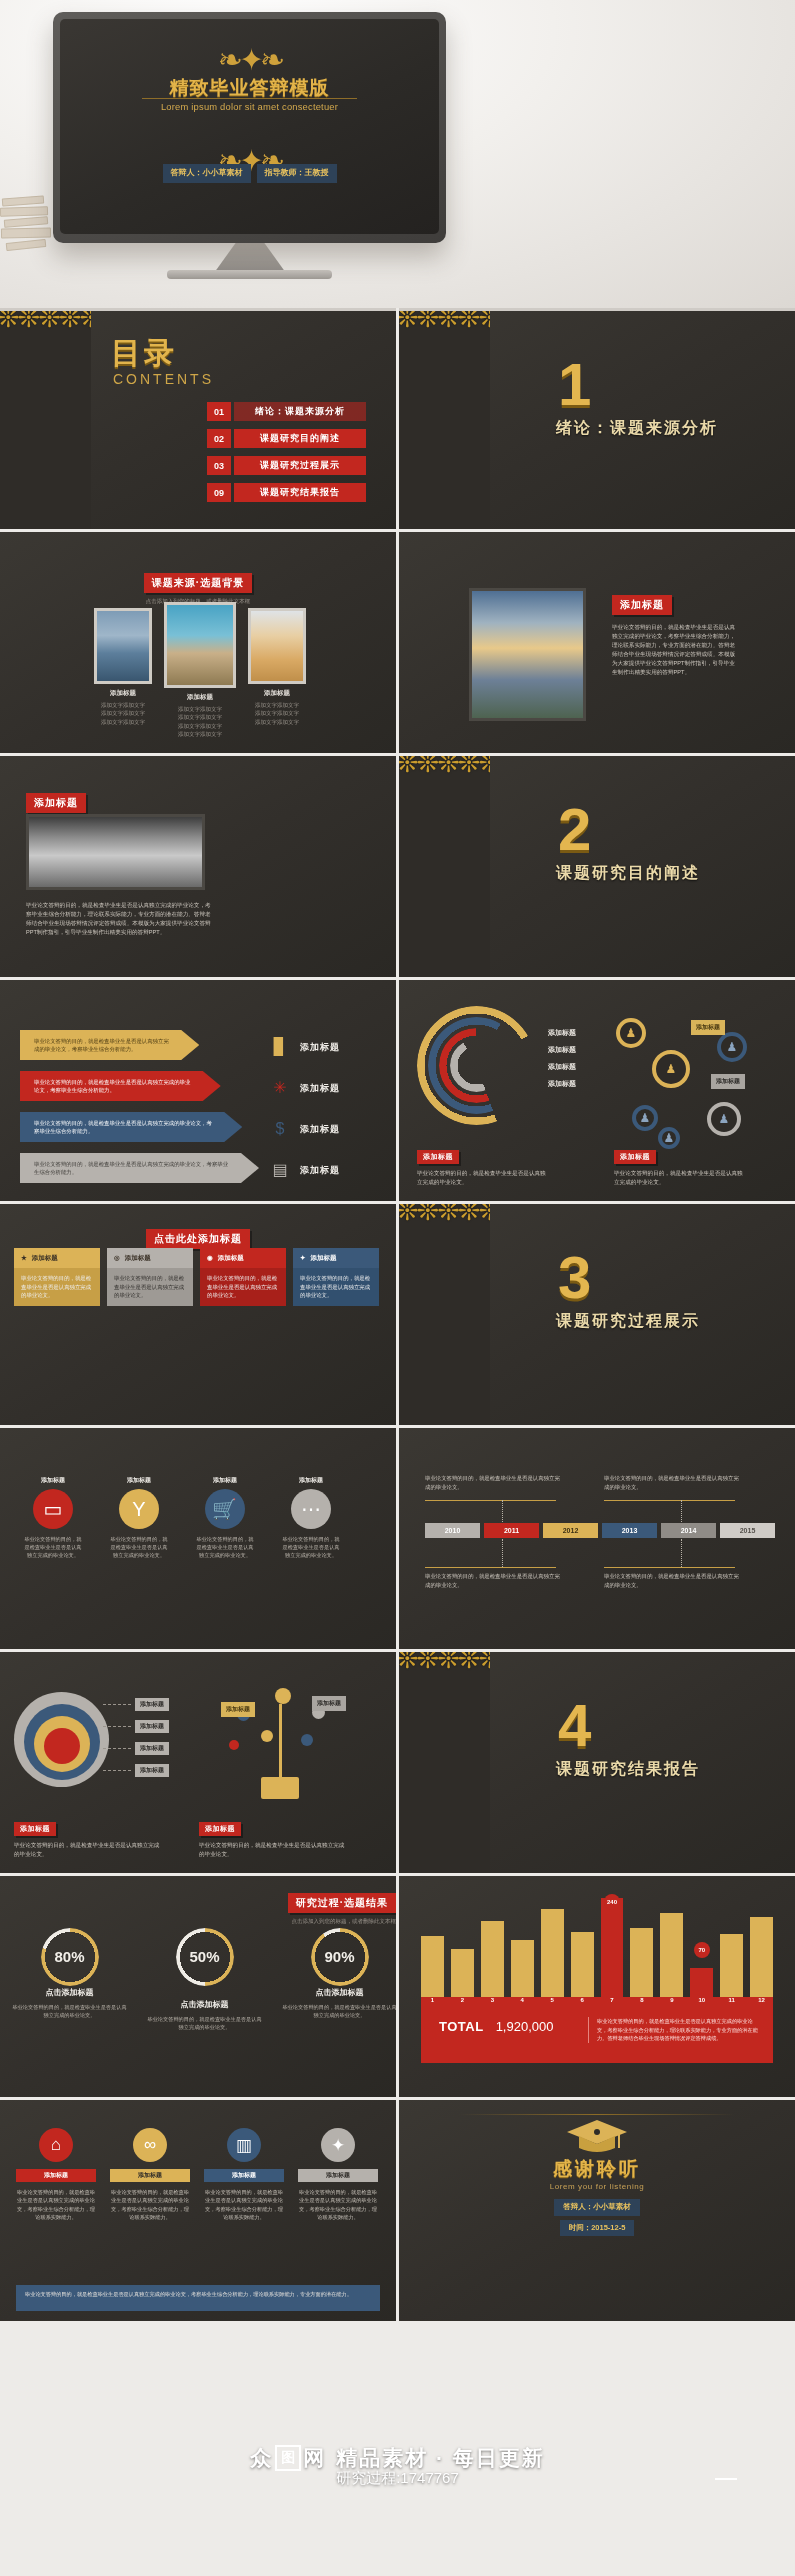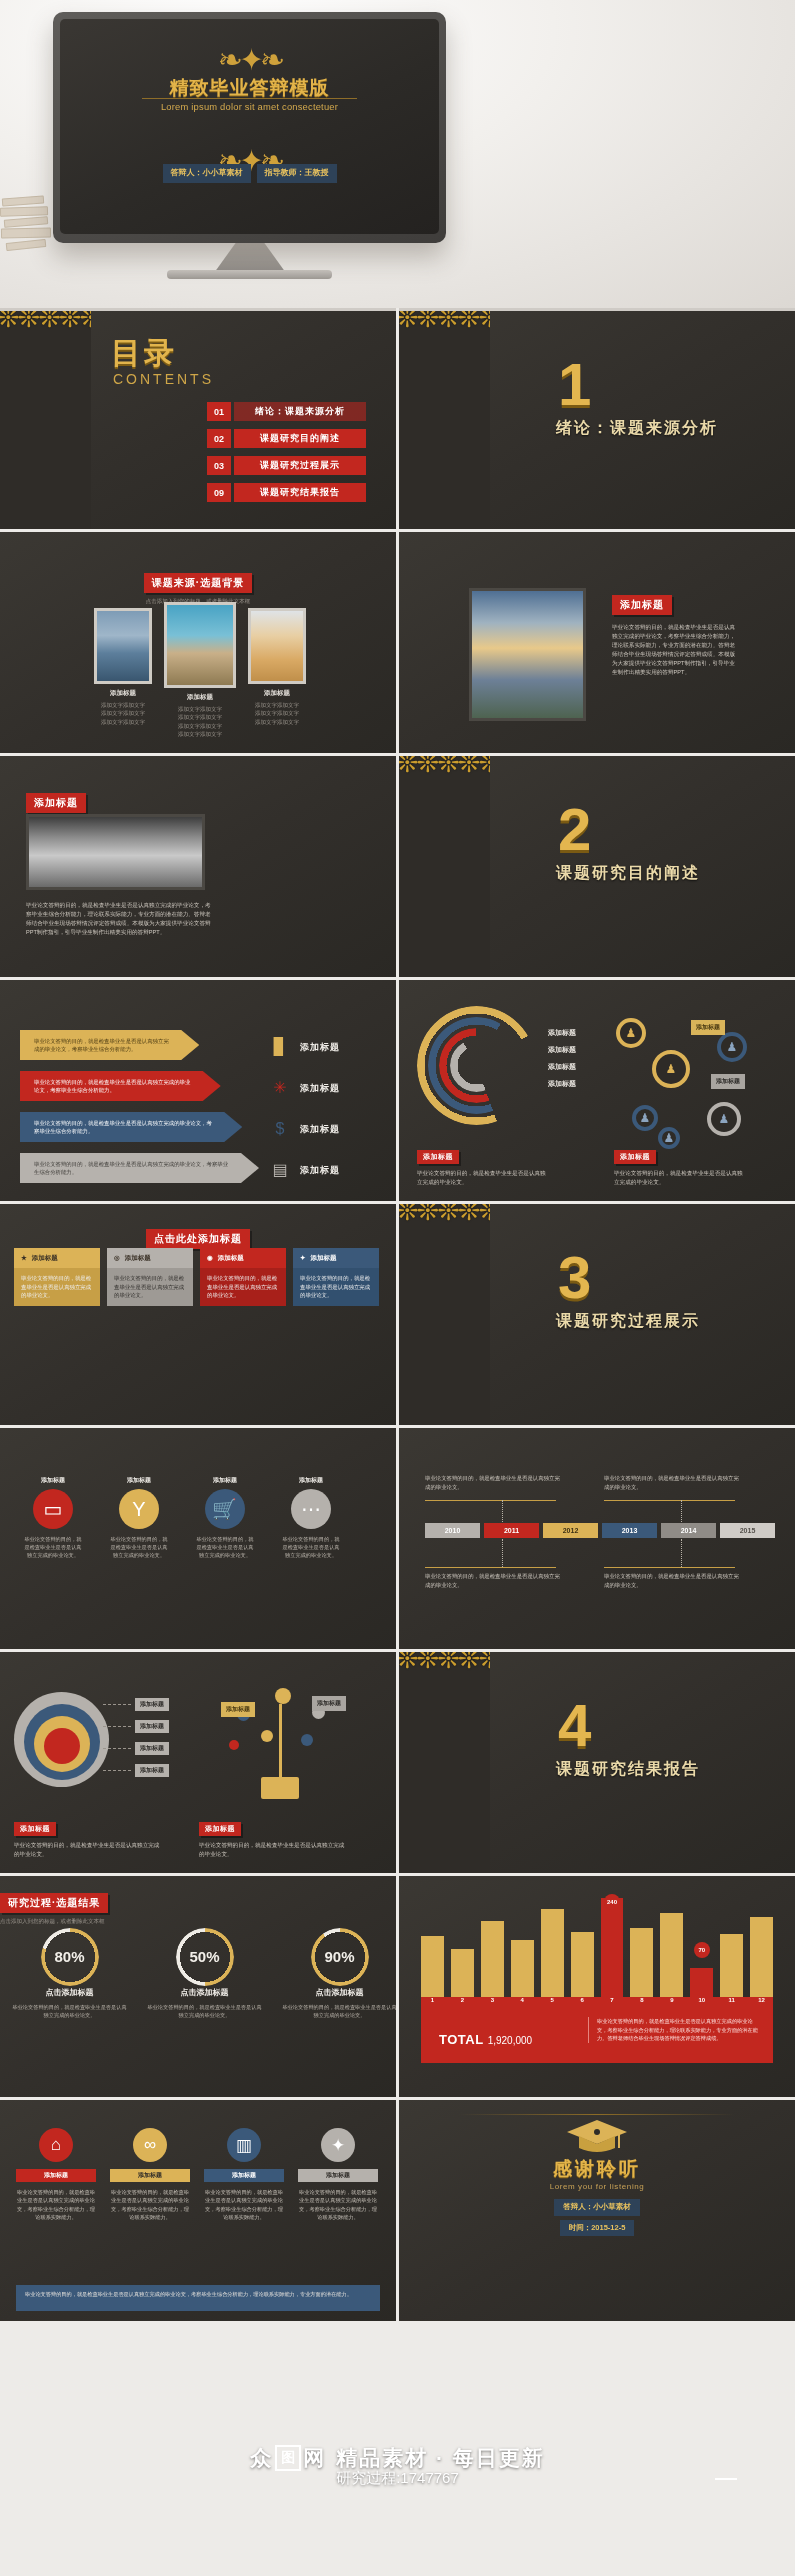--- a/index.html
+++ b/index.html
@@ -198,23 +198,23 @@
   .bcol .bar { width:100%; background:#dcb357; }
   .bcol.hl .bar { background:#c2271f; }
   .bcol .bub2 { position:absolute; width:16px; height:16px; border-radius:50%;
     background:#c2271f; color:#fff; font-size:6px; display:flex; align-items:center;
     justify-content:center; font-weight:bold; }
   .red-panel { position:absolute; left:22px; right:22px; top:121px; height:66px;
     background:#c2271f; }
   .axis { position:absolute; left:22px; right:22px; top:121px; height:14px;
     display:flex; gap:7px; }
   .axis span { flex:1; text-align:center; color:#fff; font-size:6px; font-weight:bold; }
-  .total { position:absolute; left:40px; top:156px; display:flex; align-items:baseline; gap:4px; }
+  .total { position:absolute; left:40px; top:143px; display:flex; align-items:baseline; gap:12px; }
   .total .k { color:#fff; font-size:13px; font-weight:bold; letter-spacing:0.5px; }
-  .total .v { color:#fff; font-size:10px; }
+  .total .v { color:#fff; font-size:13px; }
   .rp-text { position:absolute; left:189px; top:141px; width:171px; padding-left:8px;
     border-left:1px solid #e6837c; color:#ffe2e0; font-size:5.2px; line-height:1.65; }
 
   
   .ib-row { position:absolute; left:16px; top:28px; display:flex; gap:14px; }
   .ib { width:80px; text-align:center; }
   .ib .d { width:34px; height:34px; border-radius:50%; margin:0 auto 7px;
     display:flex; align-items:center; justify-content:center; color:#fff; font-size:17px; }
   .ib .tag2 { font-size:6px; color:#2f2c28; font-weight:bold; padding:2px 0; }
   .ib .b { font-size:5.2px; color:#c8c2b9; line-height:1.6; margin-top:6px; }
@@ -606,34 +606,34 @@
         <div class="damask">
           <div class="d" style="top:-4px">❊❊❊❊❊❊❊❊❊❊❊❊❊❊❊❊❊❊❊❊❊❊❊❊❊❊❊❊❊❊❊❊❊❊❊❊❊❊❊❊❊❊❊❊❊❊❊❊❊❊❊❊❊❊❊❊❊❊❊❊❊❊❊❊❊❊❊❊❊❊❊❊❊❊❊❊❊❊❊❊</div>
         </div>
         <div class="sec-num">4</div>
         <div class="sec-label">课题研究结果报告</div>
       </div>
     </div>
 
     <div class="row">
       <div class="slide">
-        <div style="position:absolute;left:0;right:0;top:16px;text-align:left">
+        <div style="position:absolute;left:0;right:0;top:16px;text-align:right">
           <span class="red-tag">研究过程·选题结果</span>
           <div class="tiny" style="margin-top:4px">点击添加入到您的标题，或者删除此文本框</div>
         </div>
         <div class="pcts">
           <div class="pct">
             <div class="ring2" style="background:conic-gradient(#dcb357 0 288deg,#efece6 288deg 360deg);-webkit-mask:radial-gradient(circle,transparent 0 25px,#000 25px);mask:radial-gradient(circle,transparent 0 25px,#000 25px)"></div>
             <div style="position:relative;margin-top:-46px;margin-bottom:22px;font-size:15px;font-weight:bold;color:#f2efe9">80%</div>
             <div class="t">点击添加标题</div>
             <div class="b">毕业论文答辩的目的，就是检查毕业生是否是认真独立完成的毕业论文。</div>
           </div>
           <div class="pct">
             <div class="ring2" style="background:conic-gradient(#dcb357 0 180deg,#efece6 180deg 360deg);-webkit-mask:radial-gradient(circle,transparent 0 25px,#000 25px);mask:radial-gradient(circle,transparent 0 25px,#000 25px)"></div>
-            <div style="position:relative;margin-top:-46px;margin-bottom:22px;font-size:15px;font-weight:bold;color:#f2efe9">50%</div>
+            <div style="position:relative;margin-top:-46px;margin-bottom:34px;font-size:15px;font-weight:bold;color:#f2efe9">50%</div>
             <div class="t">点击添加标题</div>
             <div class="b">毕业论文答辩的目的，就是检查毕业生是否是认真独立完成的毕业论文。</div>
           </div>
           <div class="pct">
             <div class="ring2" style="background:conic-gradient(#dcb357 0 324deg,#efece6 324deg 360deg);-webkit-mask:radial-gradient(circle,transparent 0 25px,#000 25px);mask:radial-gradient(circle,transparent 0 25px,#000 25px)"></div>
             <div style="position:relative;margin-top:-46px;margin-bottom:22px;font-size:15px;font-weight:bold;color:#f2efe9">90%</div>
             <div class="t">点击添加标题</div>
             <div class="b">毕业论文答辩的目的，就是检查毕业生是否是认真独立完成的毕业论文。</div>
           </div>
         </div>

